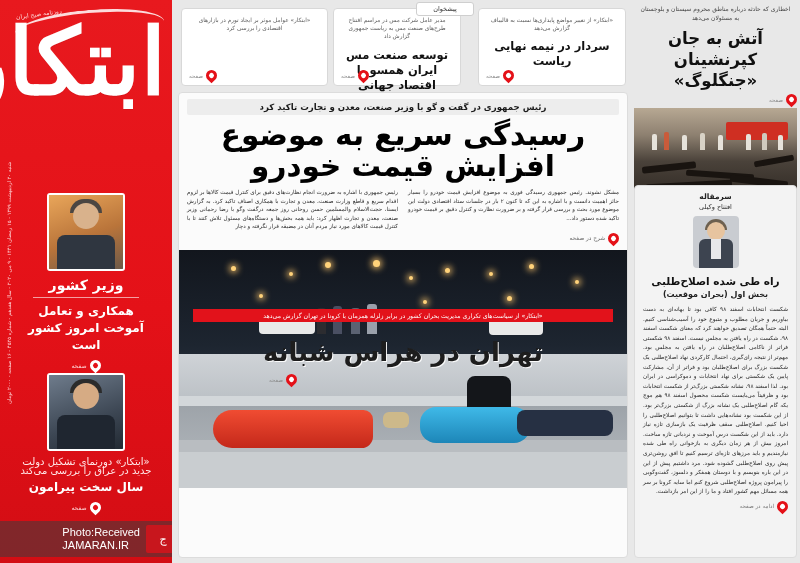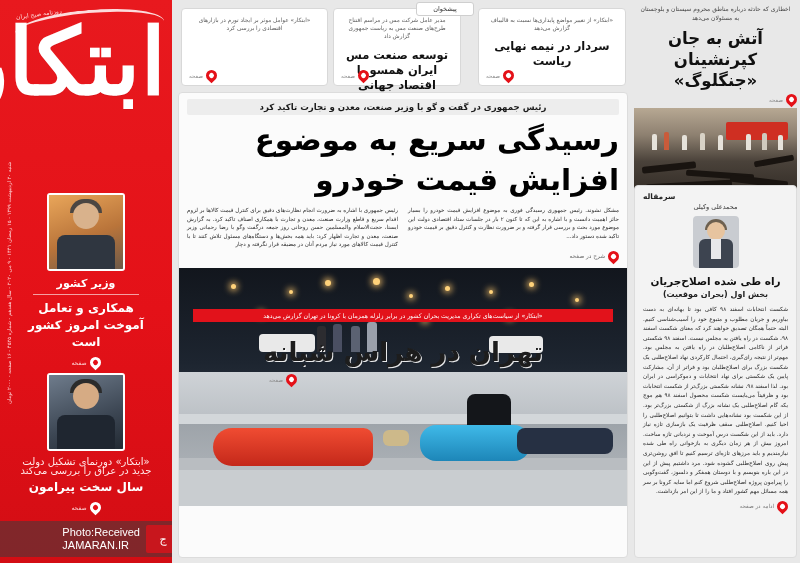--- a/index.html
+++ b/index.html
@@ -54,21 +54,21 @@
   .rail-card{
     position:absolute;left:10px;width:152px;
     background:transparent;text-align:center;color:#fff;
   }
   .rail-photo{
     width:74px;height:74px;margin:0 auto;
     border:2px solid #fff;border-radius:3px;overflow:hidden;
     background:#6b6f74;position:relative;
   }
   .rail-role{
-    margin-top:6px;font-size:11px;font-weight:700;color:#fff;
+    margin-top:6px;font-size:14px;font-weight:700;color:#fff;
     letter-spacing:.3px;
   }
   .rail-rule{
     width:106px;height:1px;background:rgba(255,255,255,.6);
     margin:4px auto 5px auto;
   }
   .rail-title{
     font-size:12px;font-weight:700;line-height:17px;color:#fff;
     padding:0 6px;
   }
@@ -163,22 +163,22 @@
   .main{
     position:absolute;left:178px;top:92px;width:450px;height:466px;
     background:#fbfbfb;border:1px solid #dcdcdc;border-radius:4px;
     box-sizing:border-box;padding:6px 8px 0 8px;overflow:hidden;
   }
   .main-kick{
     font-size:8.6px;color:#1a1a1a;text-align:center;font-weight:600;
     background:#ededed;padding:3px 0;border-radius:2px;
   }
   .main-head{
-    margin-top:5px;font-size:29.5px;line-height:40px;font-weight:700;
-    color:#000;text-align:right;letter-spacing:-.6px;
+    margin-top:5px;font-size:29.5px;line-height:31px;font-weight:700;
+    color:#000;text-align:center;letter-spacing:-.6px;
   }
   .main-cols{
     display:flex;gap:10px;margin-top:6px;
   }
   .main-col{
     flex:1;font-size:5.6px;line-height:8.6px;color:#2c2c2c;text-align:justify;
   }
   .main-foot{
     display:flex;align-items:center;justify-content:flex-start;gap:3px;
     font-size:5.8px;color:#6a6a6a;margin-top:2px;
@@ -202,21 +202,21 @@
     position:absolute;left:90px;top:281px;display:flex;align-items:center;
     gap:3px;font-size:5.5px;color:#8a8a8a;
   }
 
   
   .edit{
     position:absolute;left:634px;top:185px;width:163px;height:373px;
     background:#f3f3f3;border:1px solid #dcdcdc;border-radius:4px;
     box-sizing:border-box;padding:6px 8px;overflow:hidden;
   }
-  .ed-label{font-size:7.5px;font-weight:700;color:#222;text-align:left;}
+  .ed-label{font-size:7.5px;font-weight:700;color:#222;text-align:center;}
   .ed-author{font-size:6.5px;color:#333;text-align:center;margin-top:2px;}
   .ed-avatar{
     width:46px;height:52px;margin:5px auto 0 auto;border-radius:4px;
     overflow:hidden;background:#c9ccd1;position:relative;
   }
   .ed-title{
     margin-top:6px;font-size:10.5px;font-weight:700;color:#111;text-align:center;
     line-height:14px;
   }
   .ed-sub{
@@ -437,28 +437,28 @@
     <div class="photo-foot">
       <span class="pg-pin dark">
           <i></i>
         </span>
       <span>صفحه</span>
     </div>
   </div>
 
   <div class="edit">
     <div class="ed-label">سرمقاله</div>
-    <div class="ed-author">محمدعلی وکیلی</div>
+    <div class="ed-author">افتتاح وکیلی</div>
     <div class="ed-avatar">
       <div class="av-hair"></div>
       <div class="av-head"></div>
       <div class="av-body"></div>
       <div class="av-shirt"></div>
     </div>
-    <div class="ed-title">راه طی شده اصلاح‌جریان</div>
+    <div class="ed-title">راه طی شده اصلاح‌طلبی</div>
     <div class="ed-sub">بخش اول (بحران موقعیت)</div>
     <div class="ed-body">شکست انتخابات اسفند ۹۸ کافی بود تا بهانه‌ای به دست بیاوریم و جریان مطلوب و متبوع خود را آسیب‌شناسی کنیم. البته حتماً همگان تصدیق خواهند کرد که معنای شکست اسفند ۹۸، شکست در راه یافتن به مجلس نیست. اسفند ۹۸ شکستی فراتر از ناکامی اصلاح‌طلبان در راه یافتن به مجلس بود. مهم‌تر از نتیجه رای‌گیری، احتمال کارکردی نهاد اصلاح‌طلبی یک شکست بزرگ برای اصلاح‌طلبان بود و فراتر از آن، مشارکت پایین یک شکستی برای نهاد انتخابات و دموکراسی در ایران بود. لذا اسفند ۹۸، نشانه شکستی بزرگ‌تر از شکست انتخابات بود و ظرفیتاً می‌بایست شکست محصول اسفند ۹۸ هم موج یکه گام اصلاح‌طلبی یک نشانه بزرگ از شکستی بزرگ‌تر بود. از این شکست بود نشانه‌هایی داشت تا بتوانیم اصلاح‌طلبی را احیا کنیم. اصلاح‌طلبی سقف ظرفیت یک بازسازی تازه نیاز دارد. باید از این شکست درس آموخت و نردبانی تازه ساخت. امروز بیش از هر زمان دیگری به بازخوانی راه طی شده نیازمندیم و باید مرزهای تازه‌ای ترسیم کنیم تا افق روشن‌تری پیش روی اصلاح‌طلبی گشوده شود. مرد داشتیم پیش از این در این باره بنویسم و با دوستان همفکر و دلسوز، گفت‌وگویی را پیرامون پروژه اصلاح‌طلبی شروع کنم اما سایه کرونا بر سر همه مسائل مهم کشور افتاد و ما را از این امر بازداشت.</div>
     <div class="ed-foot">
       <span class="pg-pin dark">
           <i></i>
         </span>
       <span>ادامه در صفحه</span>
     </div>
   </div>
 

